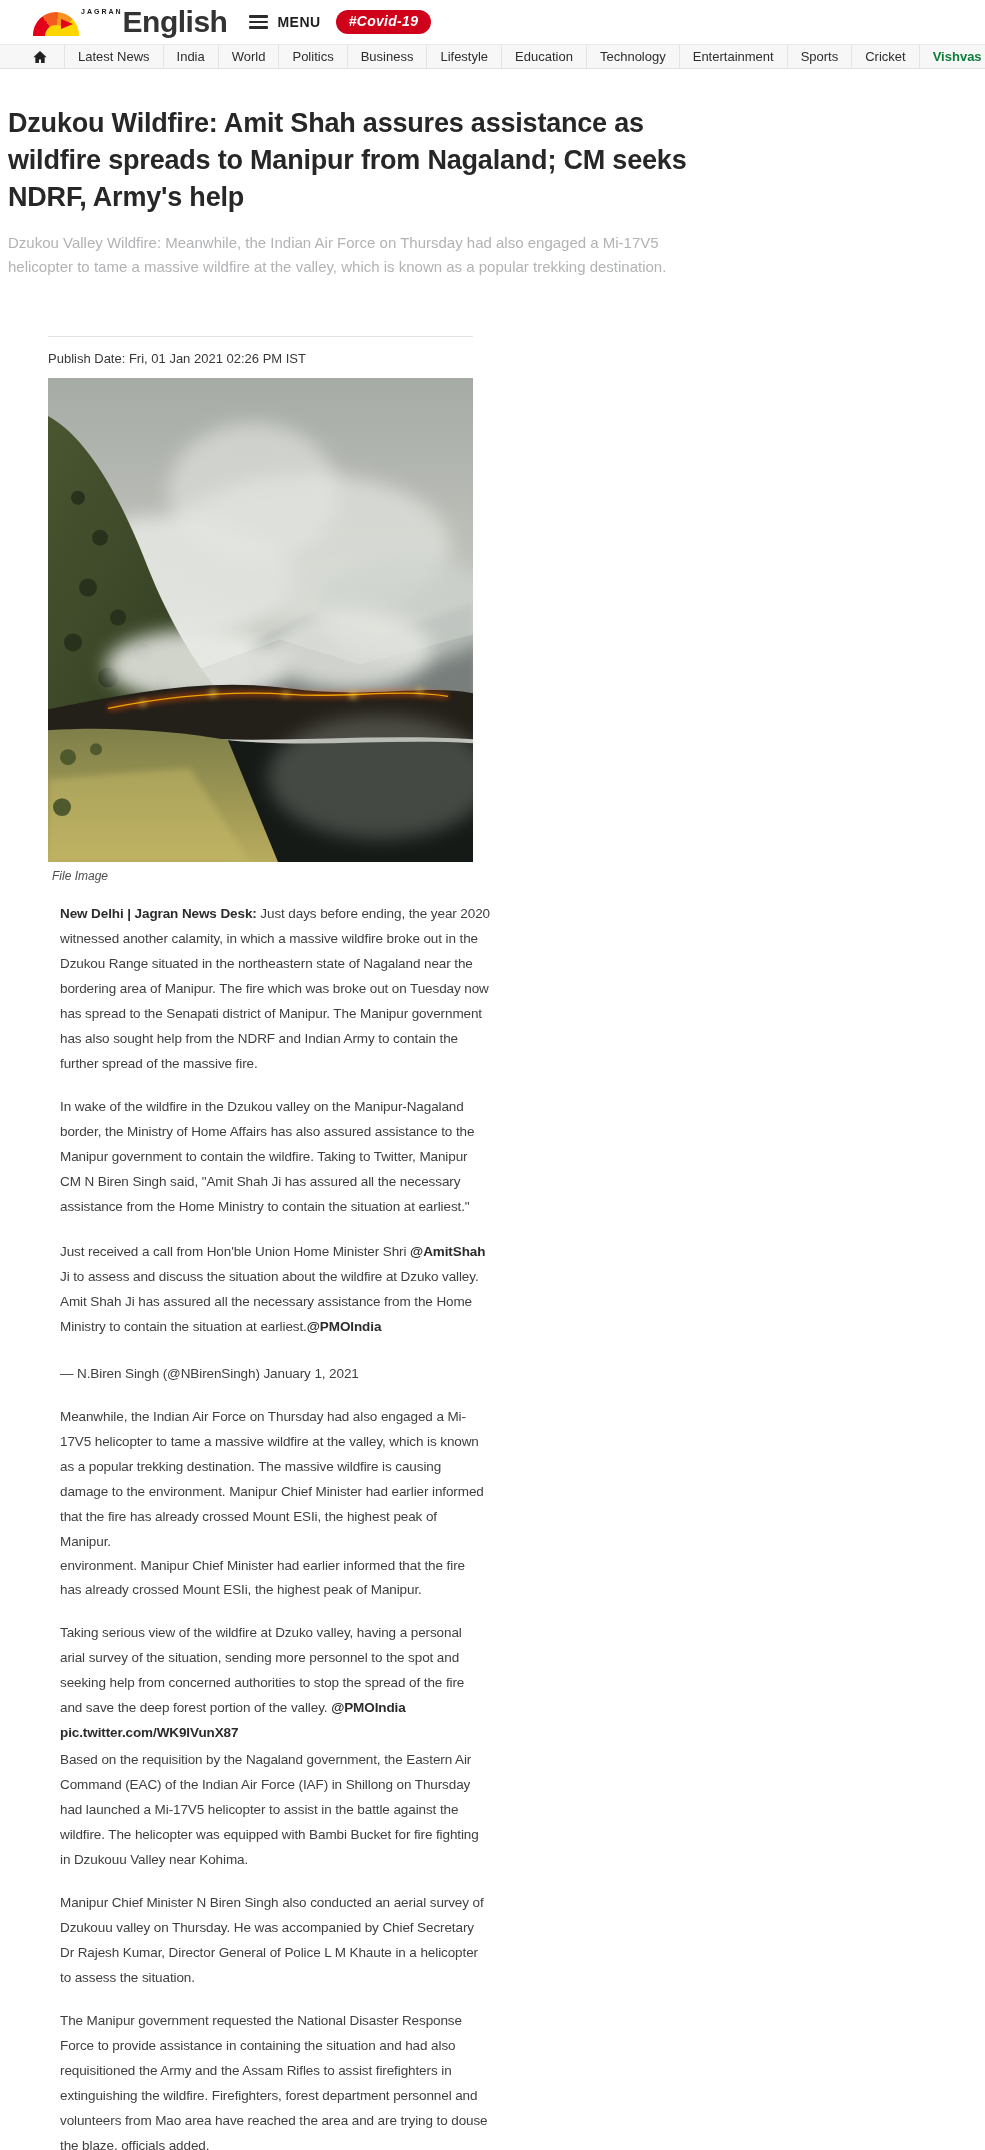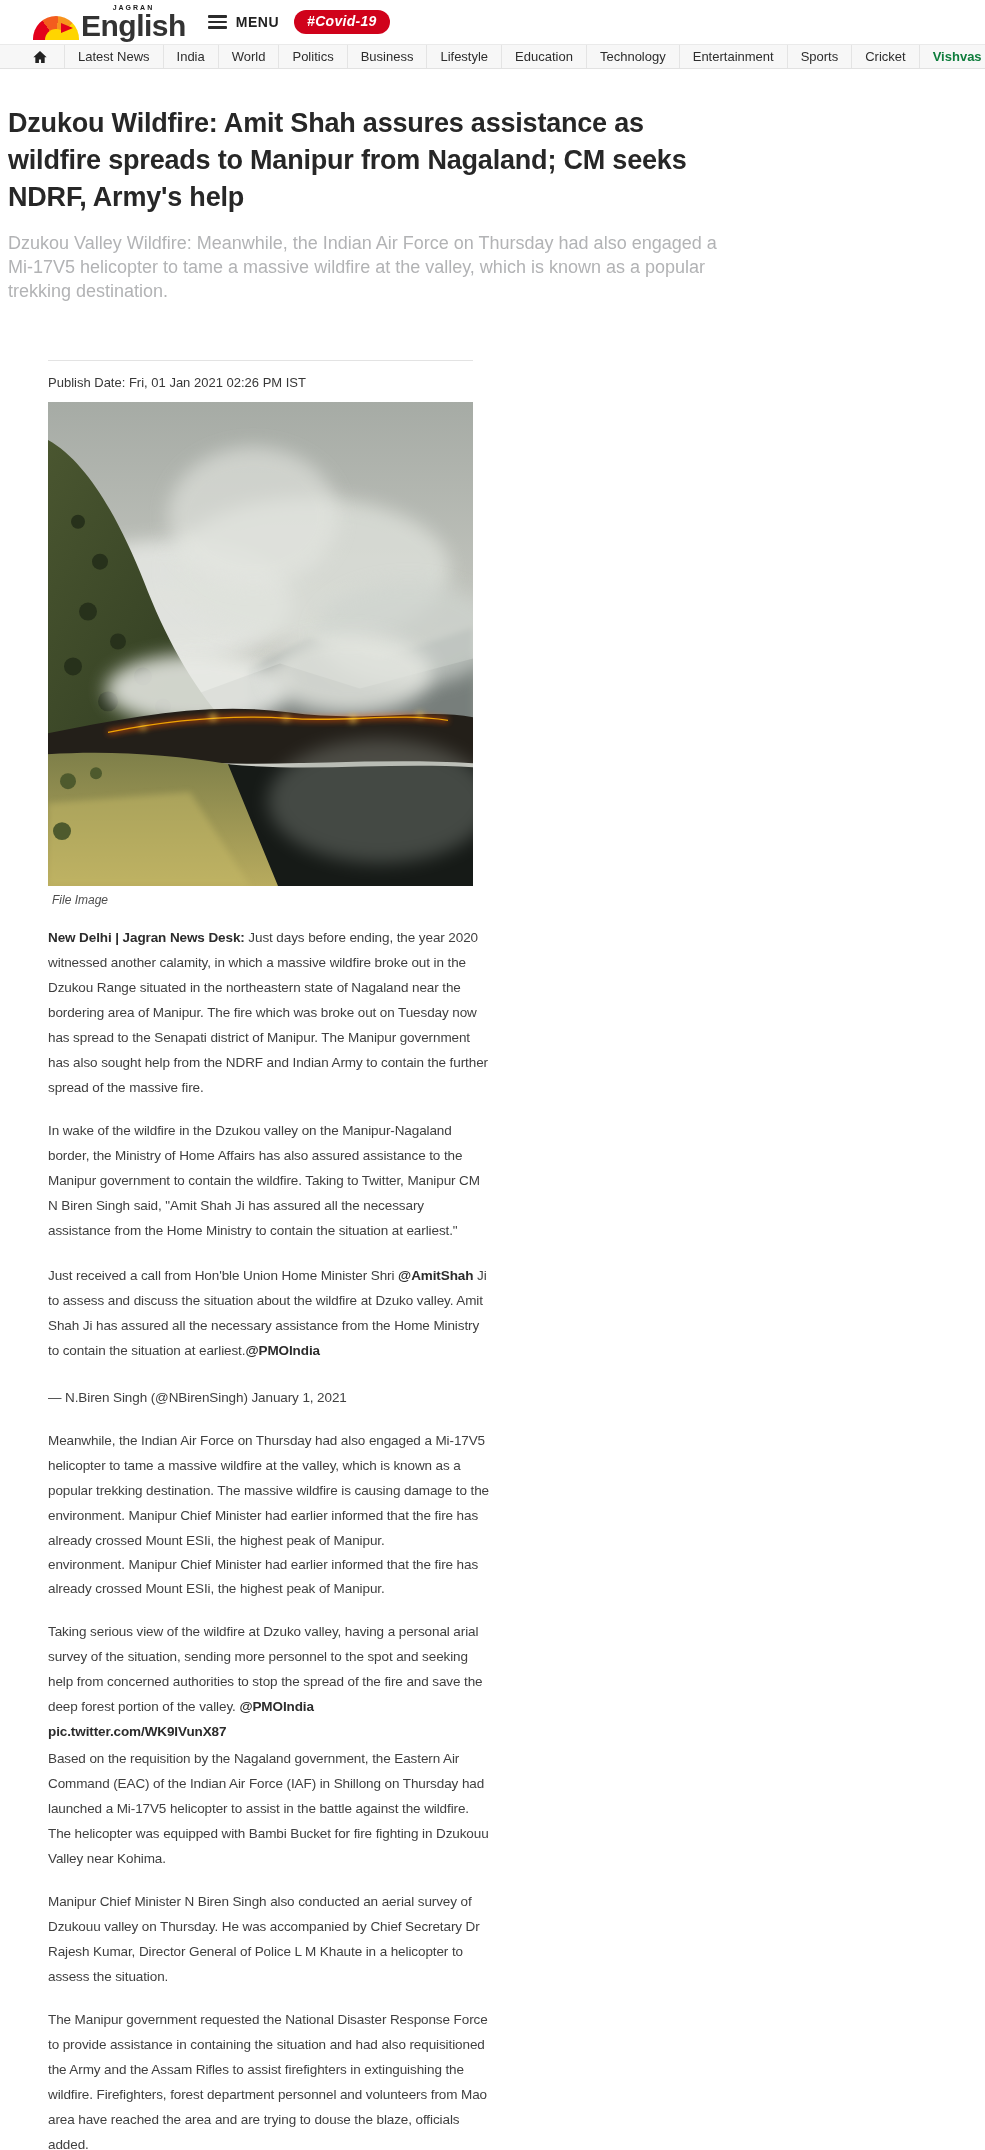--- a/index.html
+++ b/index.html
@@ -9,49 +9,49 @@
   }
   
   .site-header{height:44px;display:flex;align-items:center;padding-left:33px;background:#fff;}
   .logo{display:flex;align-items:flex-end;cursor:pointer;}
   .logo-arc{position:relative;width:46px;height:24px;border-radius:46px 46px 0 0;
     background:conic-gradient(from -90deg at 50% 100%, #e3001b 0 55deg, #f35c1e 55deg 95deg, #f7941d 95deg 135deg, #ffd500 135deg 180deg);}
   .logo-arc::after{content:"";position:absolute;left:12px;bottom:0;width:22px;height:11px;
     border-radius:22px 22px 0 0;background:#ffd500;}
   .logo-arc::before{content:"";position:absolute;right:6px;bottom:7px;width:0;height:0;z-index:2;
     border-top:5px solid transparent;border-bottom:5px solid transparent;border-left:12px solid #e3001b;}
-  .logo-text{display:flex;flex-direction:column;margin-left:2px;align-items:center;}
+  .logo-text{display:flex;flex-direction:row;margin-left:2px;}
   .brand-top{font-size:7px;font-weight:bold;letter-spacing:2px;color:#1a1a1a;line-height:8px;}
   .brand-main{font-size:30px;font-weight:bold;color:#333;line-height:28px;letter-spacing:-0.5px;}
   .menu-btn{display:flex;align-items:center;margin-left:22px;cursor:pointer;}
   .hamburger{width:19px;display:flex;flex-direction:column;gap:3px;}
   .hamburger span{display:block;height:2.5px;background:#2b2b2b;border-radius:1px;}
   .menu-label{margin-left:9px;font-size:14px;font-weight:bold;letter-spacing:.5px;color:#1f1f1f;}
   .covid-badge{margin-left:15px;padding:3px 13px 5px;border-radius:14px;color:#fff;
     font-size:14px;font-weight:bold;font-style:italic;letter-spacing:.3px;cursor:pointer;}
   
   .nav{height:23px;background:#f7f7f7;border-top:1px solid #eaeaea;border-bottom:1px solid #e2e2e2;
     display:flex;align-items:stretch;padding-left:16px;}
   .nav-home{display:flex;align-items:center;padding:0 16px;border-right:1px solid #e4e4e4;cursor:pointer;}
   .nav-item{display:flex;align-items:center;padding:0 13px;border-right:1px solid #e4e4e4;
     font-size:13px;color:#2d2d2d;white-space:nowrap;cursor:pointer;}
   .nav-item:last-child{border-right:none;font-weight:bold;}
   
   .headline{margin:36px 0 0 8px;width:726px;font-size:27px;line-height:37px;font-weight:bold;
     color:#272727;letter-spacing:-0.2px;}
-  .subtitle{margin:15px 0 0 8px;width:712px;font-size:18px;line-height:24px;color:#b2b3b5;}
+  .subtitle{margin:15px 0 0 8px;width:712px;font-size:15px;line-height:24px;color:#b2b3b5;}
   .article-meta{margin:57px 0 0 48px;width:425px;border-top:1px solid #e3e3e3;padding-top:12px;}
   .publish-date{font-size:13px;color:#383838;}
   
   .hero{margin:11px 0 0 48px;width:425px;height:484px;display:block;}
   .caption{margin:7px 0 0 52px;font-style:italic;font-size:12px;color:#4d4d4d;}
   
   #article-body{margin:16px 0 0 48px;width:442px;font-size:13.5px;line-height:25px;
     color:#3f3f3f;letter-spacing:-0.1px;}
-  #article-body p{margin:18px 0 0 0;}
+  #article-body p{margin:18px 0 0 12px;}
   #article-body p.tweet{margin-top:20px;}
   #article-body p.attribution{margin-top:22px;}
   #article-body p.dup{margin-top:0;line-height:24px;}
   #article-body p.para-tight{margin-top:2px;}
   .seg-b{font-weight:bold;color:#2c2c2c;}
 </style>
 </head>
 <body>
 
 <div class="site-header">

